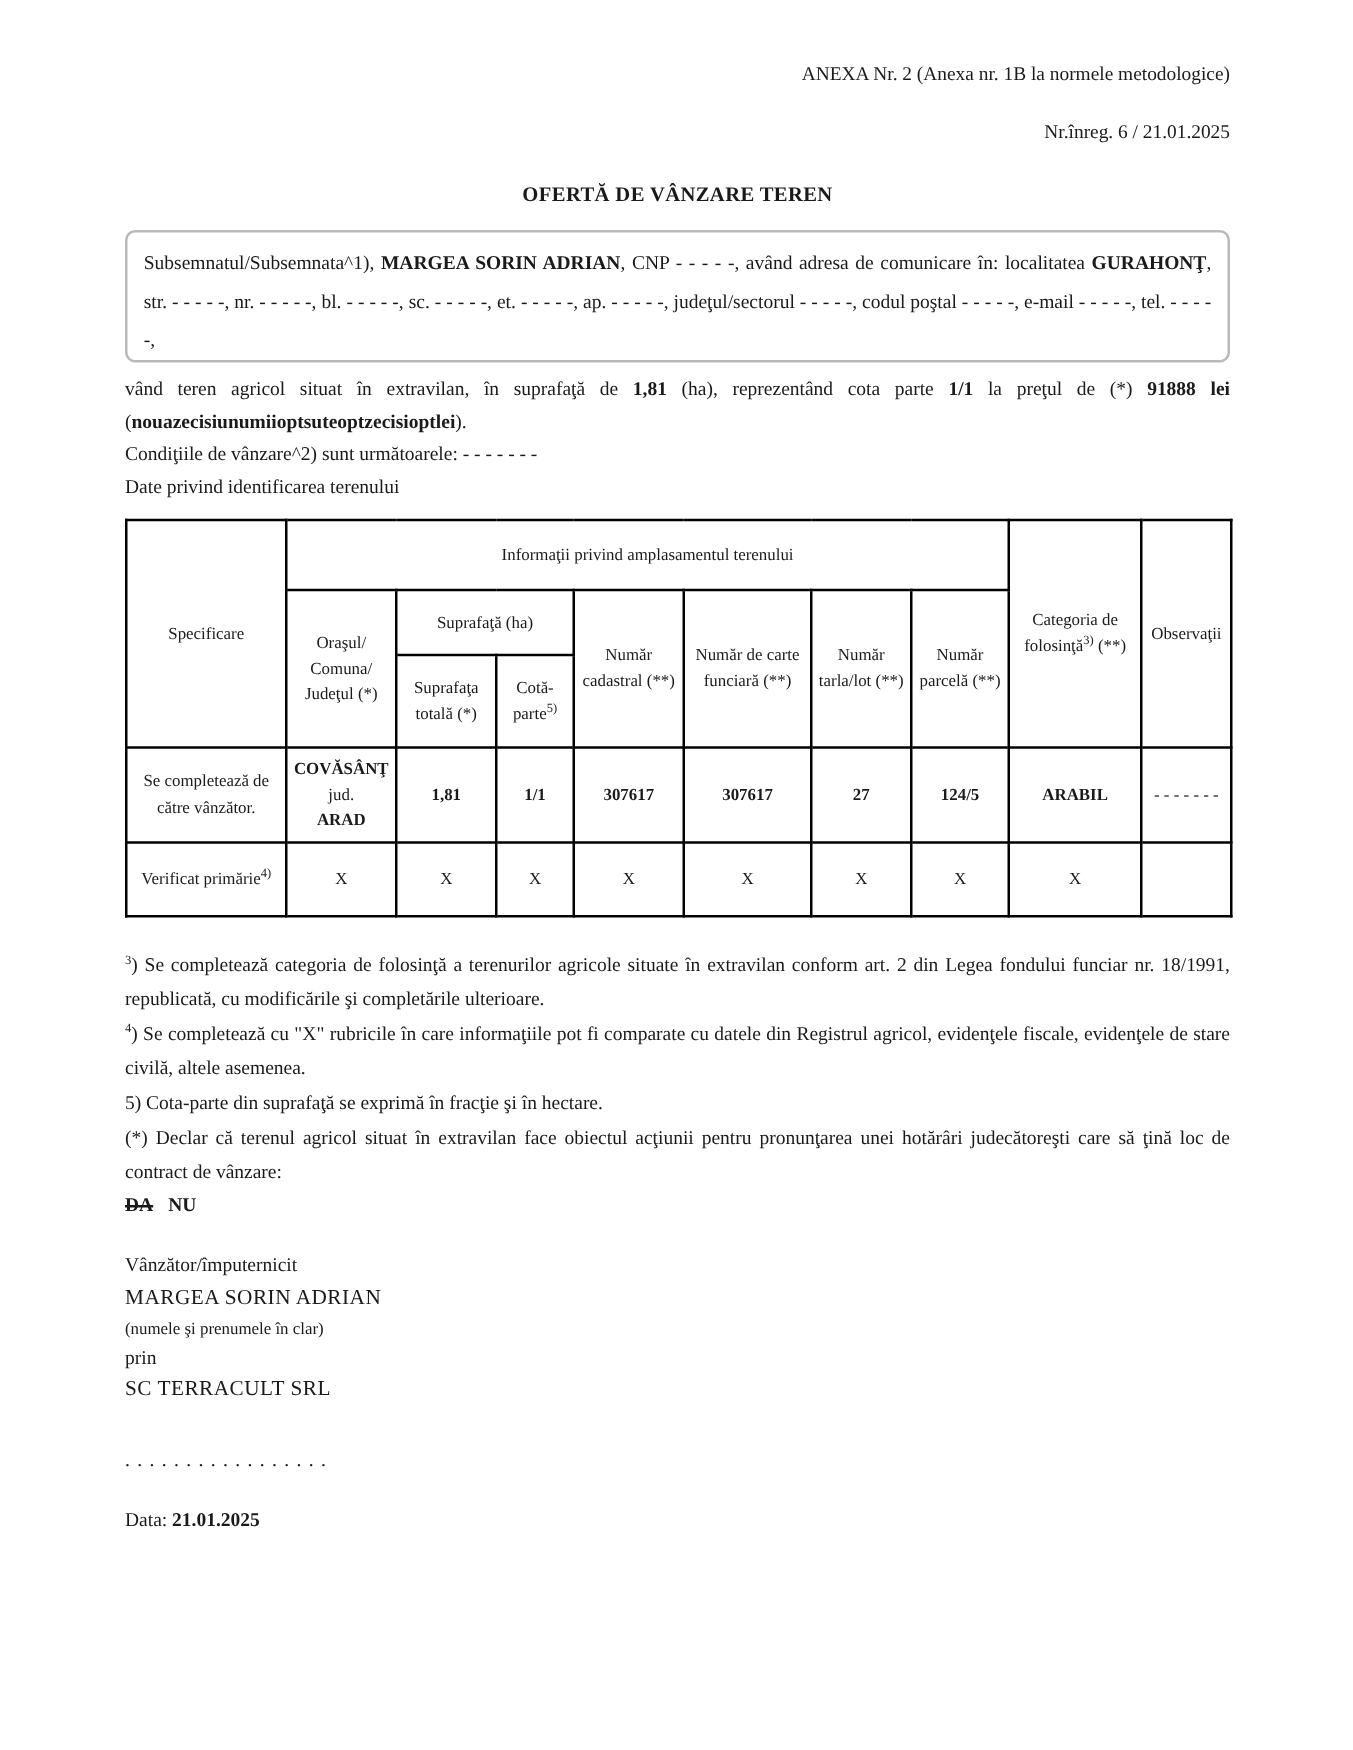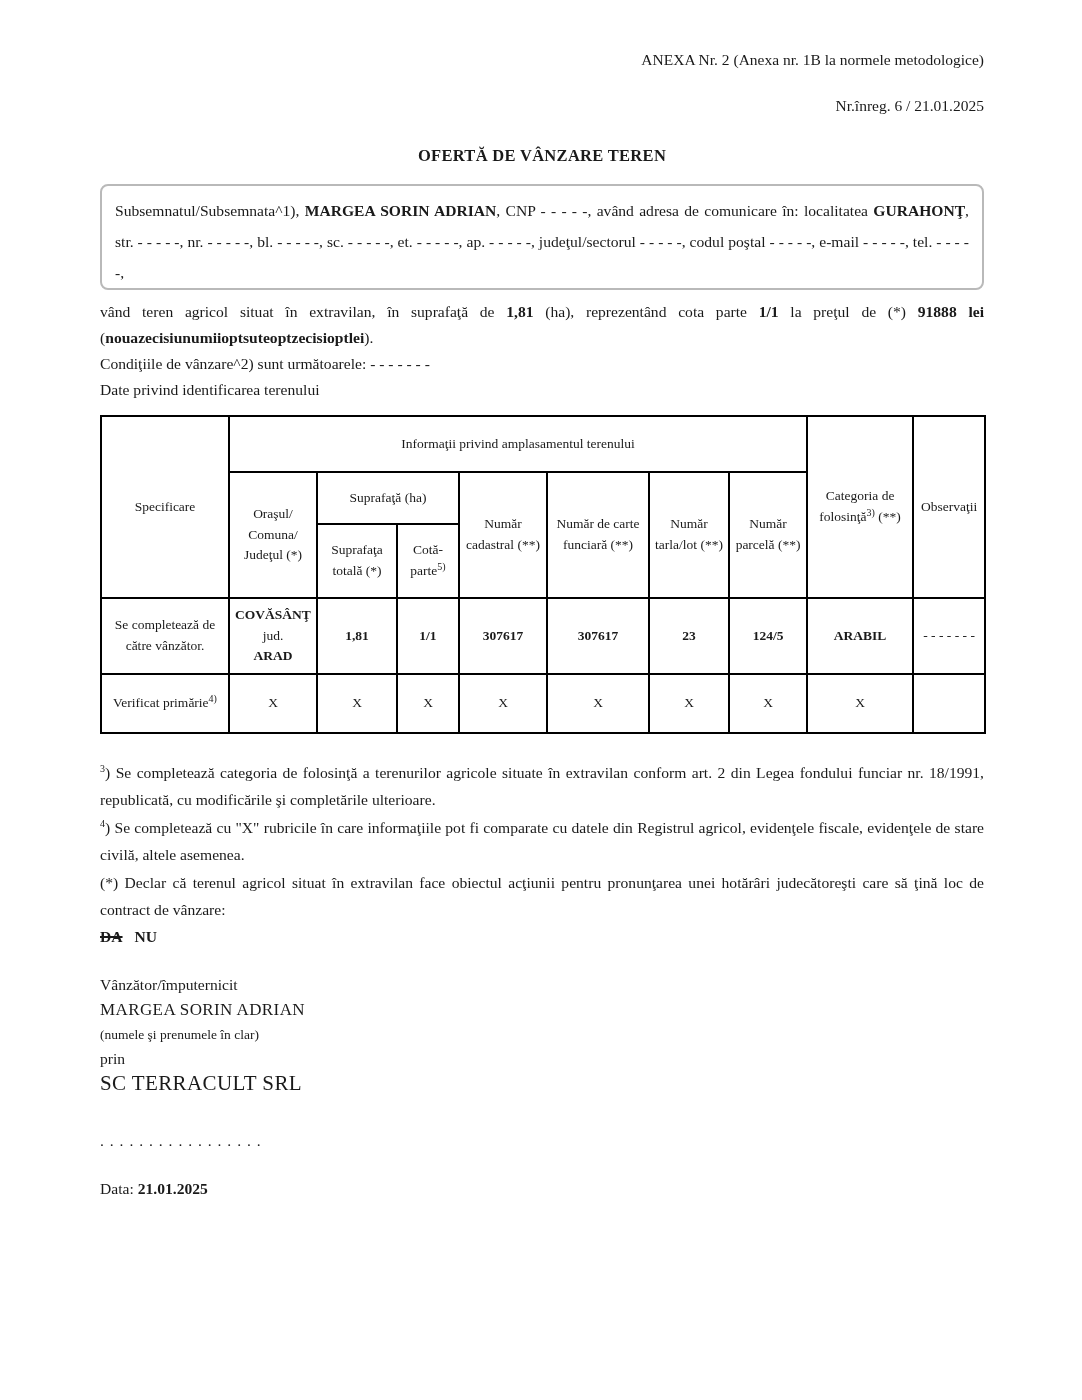--- a/index.html
+++ b/index.html
@@ -62,21 +62,21 @@
   .fn + .fn { margin-top: 1px; }
   .da-nu { font-size: 15.6px; line-height: 27px; font-weight: bold; }
   .strike { text-decoration: line-through; text-decoration-thickness: 2px; padding-right: 2px; }
   .nu-label { margin-left: 10px; }
 
   .signature { margin-top: 22px; }
   .sig-role { font-size: 15.6px; line-height: 25px; }
   .sig-name { font-size: 17px; line-height: 25px; letter-spacing: 0.4px; }
   .sig-note { font-size: 13.5px; line-height: 25px; }
   .sig-via { font-size: 15.6px; line-height: 23px; }
-  .sig-company { font-size: 21px; line-height: 26px; letter-spacing: 0.4px; }
+  .sig-company { font-size: 17px; line-height: 26px; letter-spacing: 0.4px; }
   .sig-dots { margin-top: 36px; font-size: 15.6px; letter-spacing: 1px; }
 
   .footer-date { margin-top: 30px; font-size: 15.6px; }
 </style>
 </head>
 <body>
 
 <div class="page">
 
   <div class="right-line">ANEXA Nr. 2 (Anexa nr. 1B la normele metodologice)</div>
@@ -131,21 +131,21 @@
       <td>Se completează de către vânzător.</td>
       <td>
         <b class="stack-line">COVĂSÂNŢ</b>
         <span class="stack-line">jud.</span>
         <b class="stack-line">ARAD</b>
       </td>
       <td class="bold">1,81</td>
       <td class="bold">1/1</td>
       <td class="bold">307617</td>
       <td class="bold">307617</td>
-      <td class="bold">23</td>
+      <td class="bold">27</td>
       <td class="bold">124/5</td>
       <td class="bold">ARABIL</td>
       <td>- - - - - - -</td>
     </tr>
     <tr class="r2">
       <td><span>Verificat primărie</span><sup>4)</sup></td>
       <td class="xcell">X</td>
       <td class="xcell">X</td>
       <td class="xcell">X</td>
       <td class="xcell">X</td>
@@ -154,20 +154,21 @@
       <td class="xcell">X</td>
       <td class="xcell">X</td>
       <td></td>
     </tr>
   </tbody>
     </table>
 
   <div class="footnotes">
     <div class="fn"><sup>3</sup><span>) Se completează categoria de folosinţă a terenurilor agricole situate în extravilan conform art. 2 din Legea fondului funciar nr. 18/1991, republicată, cu modificările şi completările ulterioare.</span></div>
     <div class="fn"><sup>4</sup><span>) Se completează cu "X" rubricile în care informaţiile pot fi comparate cu datele din Registrul agricol, evidenţele fiscale, evidenţele de stare civilă, altele asemenea.</span></div>
+    <div class="fn">5) Cota-parte din suprafaţă se exprimă în fracţie şi în hectare.</div>
     <div class="fn">(*) Declar că terenul agricol situat în extravilan face obiectul acţiunii pentru pronunţarea unei hotărâri judecătoreşti care să ţină loc de contract de vânzare:</div>
     <div class="da-nu"><span class="strike">DA</span><span class="nu-label">NU</span></div>
   </div>
 
   <div class="signature">
     <div class="sig-role">Vânzător/împuternicit</div>
     <div class="sig-name">MARGEA SORIN ADRIAN</div>
     <div class="sig-note">(numele şi prenumele în clar)</div>
     <div class="sig-via">prin</div>
     <div class="sig-company">SC TERRACULT SRL</div>

